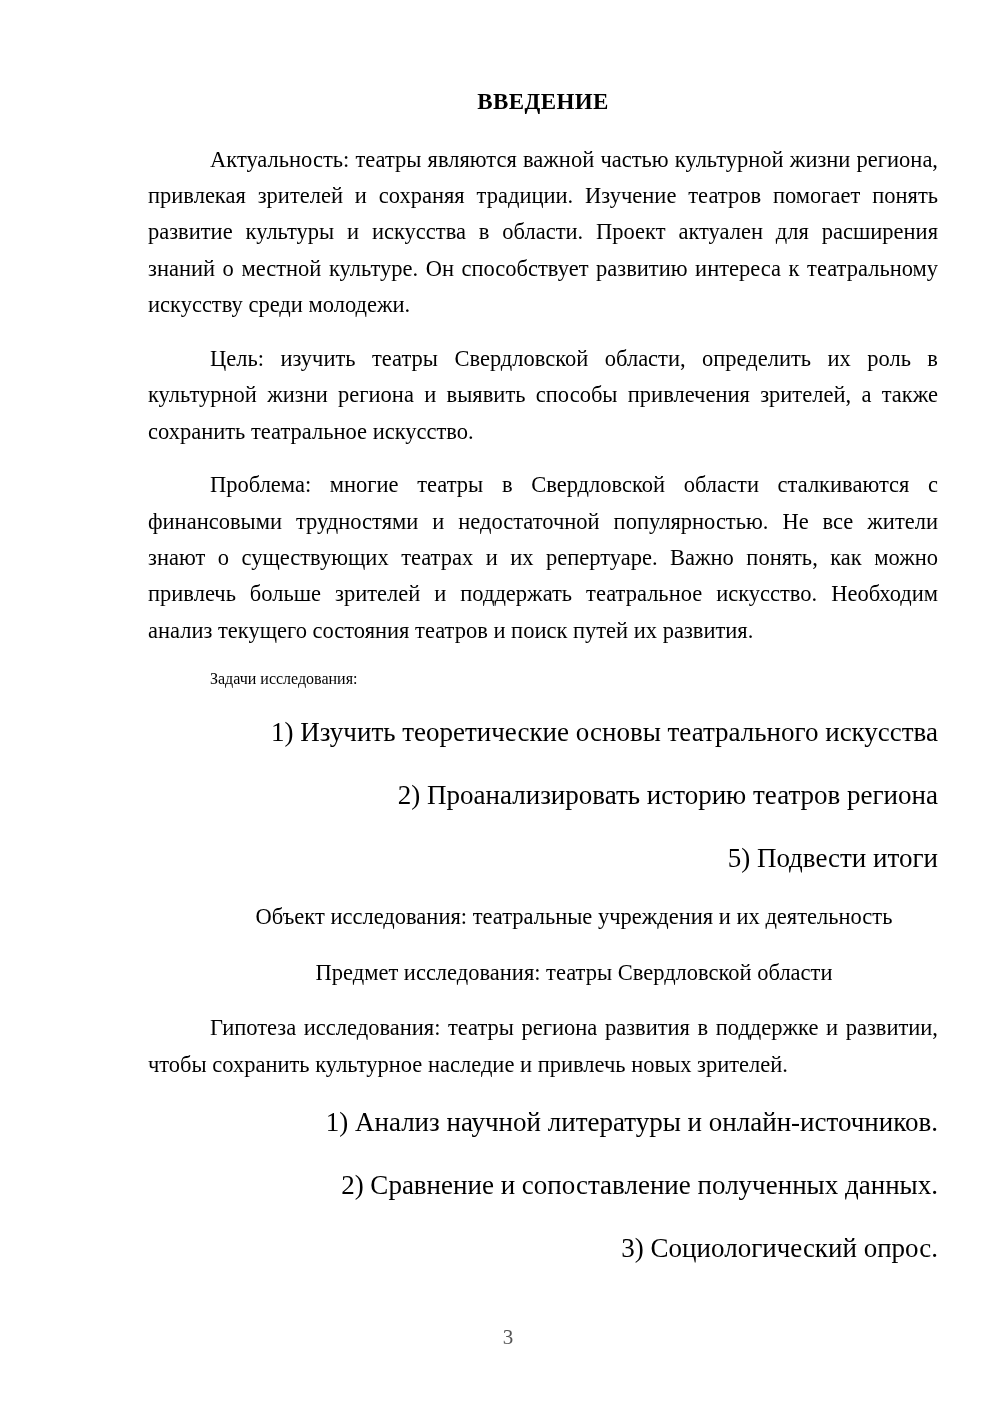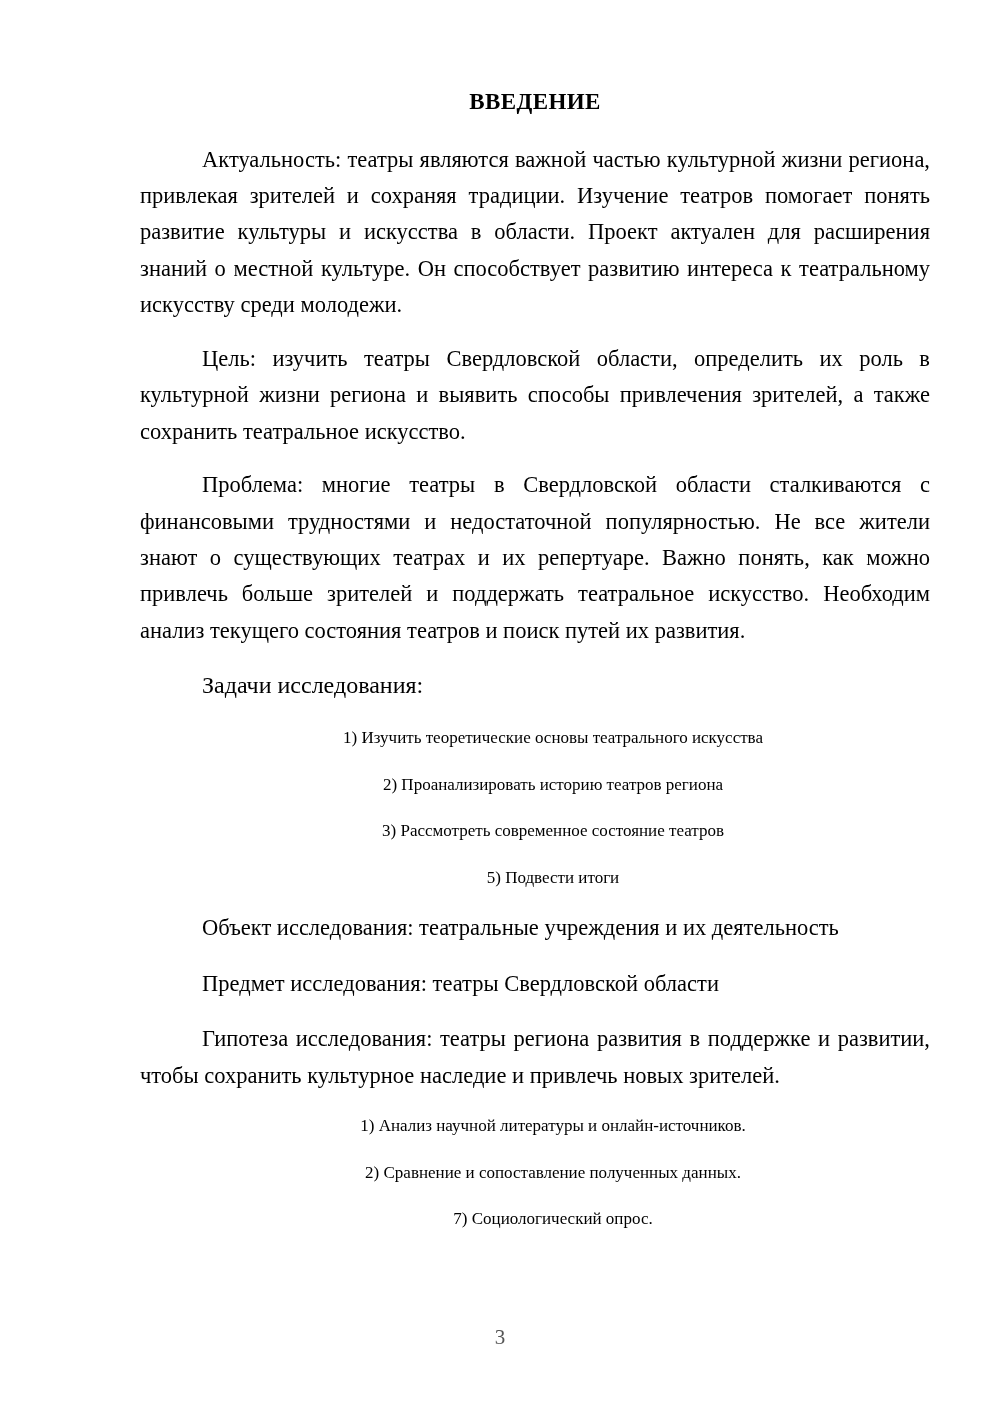--- a/index.html
+++ b/index.html
@@ -11,21 +11,21 @@
     width: 1000px;
     height: 1414px;
     position: relative;
     font-family: "Liberation Serif", "DejaVu Serif", serif;
     color: #000000;
     -webkit-font-smoothing: antialiased;
   }
 
   .page {
     position: absolute;
-    left: 0;
+    left: 8px;
     top: 0;
     width: 984px;
     height: 1414px;
     background: #ffffff;
     box-sizing: border-box;
   }
 
   .content {
     position: absolute;
     left: 140px;
@@ -47,46 +47,46 @@
     line-height: 1.62;
     text-align: justify;
     text-justify: inter-word;
     text-indent: 62px;
     margin: 0 0 17px 0;
     hyphens: none;
   }
 
   
   .subhead {
-    font-size: 24px;
+    font-size: 16px;
     line-height: 1.62;
     text-align: left;
     text-indent: 62px;
     margin: 0 0 19px 0;
   }
 
   
   .indent-line {
     font-size: 22.5px;
     line-height: 1.62;
-    text-align: left;
+    text-align: center;
     text-indent: 62px;
     margin: 0 0 19px 0;
   }
 
   .list {
     margin: 0 0 4px 0;
     padding: 0;
     list-style: none;
   }
 
   .list-item {
-    font-size: 17px;
+    font-size: 27px;
     line-height: 1.62;
-    text-align: center;
+    text-align: right;
     margin: 18px 0 19px 0;
     padding-left: 36px;
     text-indent: 0;
   }
 
   .page-number {
     position: absolute;
     left: 0;
     top: 1325px;
     width: 1000px;
@@ -109,34 +109,33 @@
 
     <p class="para">Цель: изучить театры Свердловской области, определить их роль в культурной жизни региона и выявить способы привлечения зрителей, а также сохранить театральное искусство.</p>
 
     <p class="para">Проблема: многие театры в Свердловской области сталкиваются с финансовыми трудностями и недостаточной популярностью. Не все жители знают о существующих театрах и их репертуаре. Важно понять, как можно привлечь больше зрителей и поддержать театральное искусство. Необходим анализ текущего состояния театров и поиск путей их развития.</p>
 
     <p class="subhead">Задачи исследования:</p>
 
     <ul class="list">
       <li class="list-item">1) Изучить теоретические основы театрального искусства</li>
       <li class="list-item">2) Проанализировать историю театров региона</li>
-      <li class="list-item">3) Рассмотреть современное состояние театров</li>
       <li class="list-item">5) Подвести итоги</li>
     </ul>
 
     <p class="indent-line">Объект исследования: театральные учреждения и их деятельность</p>
 
     <p class="indent-line">Предмет исследования: театры Свердловской области</p>
 
     <p class="para">Гипотеза исследования: театры региона развития в поддержке и развитии, чтобы сохранить культурное наследие и привлечь новых зрителей.</p>
 
 
     <ul class="list">
       <li class="list-item">1) Анализ научной литературы и онлайн-источников.</li>
       <li class="list-item">2) Сравнение и сопоставление полученных данных.</li>
-      <li class="list-item">7) Социологический опрос.</li>
+      <li class="list-item">3) Социологический опрос.</li>
     </ul>
 
   </div>
 
   <div class="page-number">3</div>
 
 </div>
 
 </body></html>

